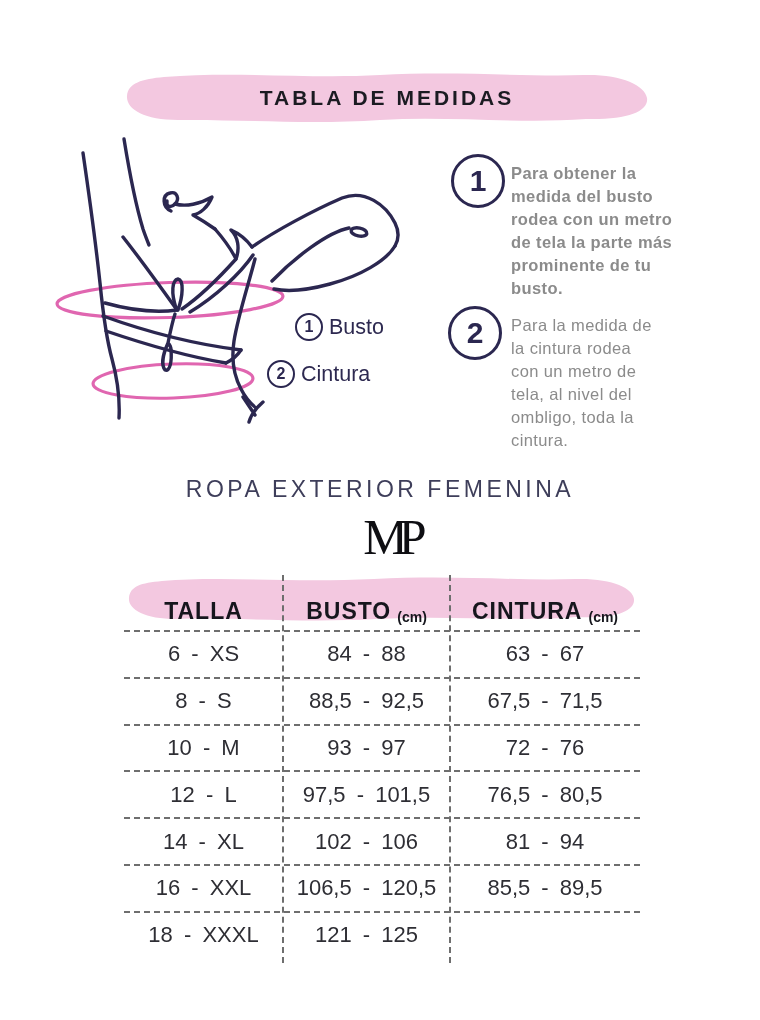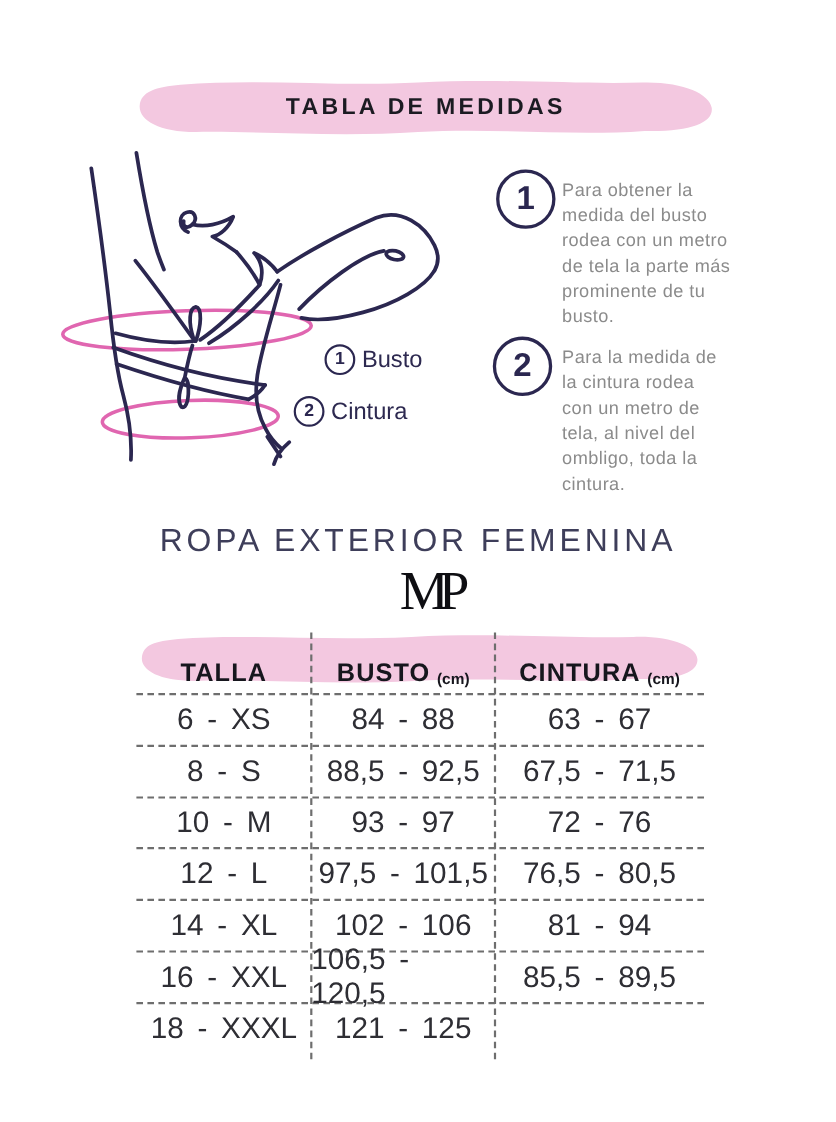--- a/index.html
+++ b/index.html
@@ -47,26 +47,26 @@
     border:3px solid var(--navy);border-radius:50%;
     display:flex;align-items:center;justify-content:center;
     font-size:30px;font-weight:bold;color:var(--navy);
   }
   #inst1-circle{left:451px;top:154px;}
   #inst2-circle{left:448px;top:306px;}
   .inst-text{
     position:absolute;width:200px;font-size:16.5px;line-height:23px;
     color:var(--body-gray);white-space:pre-line;letter-spacing:0.4px;
   }
-  #inst1-text{left:511px;top:162px;}
+  #inst1-text{left:511px;top:162px;font-weight:bold;}
   #inst2-text{left:511px;top:314px;}
   
   .section-title{
     position:absolute;left:0;top:476px;width:760px;text-align:center;
-    font-size:29px;letter-spacing:3.5px;color:var(--section-color);
+    font-size:23px;letter-spacing:3.5px;color:var(--section-color);
   }
   .logo{
     position:absolute;left:0;top:512px;width:760px;text-align:center;
     font-family:"Liberation Serif",serif;font-size:50px;color:#0e0e12;line-height:50px;padding-left:15px;
   }
   .logo .p{margin-left:-9px;}
   
   .thead-blob{position:absolute;left:124px;top:573px;width:516px;height:52px;}
   .thead-blob svg{position:absolute;left:0;top:0;width:100%;height:100%;}
   .thead-row{
@@ -75,21 +75,21 @@
   .th{
     display:flex;align-items:flex-end;justify-content:center;
     font-size:23px;font-weight:bold;letter-spacing:1px;color:var(--header-color);
   }
   .th .unit{font-size:14px;font-weight:bold;margin-left:6px;letter-spacing:0;}
   .c1{width:159px;} .c2{width:167px;} .c3{width:190px;}
   .tbody{position:absolute;left:124px;top:630px;width:516px;z-index:1;}
   .trow{display:flex;height:46.8px;box-sizing:border-box;border-top:2px dashed var(--dash-color);}
   .cell{
     display:flex;align-items:center;justify-content:center;
-    font-size:27px;color:var(--cell-color);word-spacing:5px;
+    font-size:22px;color:var(--cell-color);word-spacing:5px;
   }
   .vdash{position:absolute;top:575px;height:388px;width:0;border-left:2px dashed var(--dash-color);z-index:3;}
   #vdash1{left:282px;}
   #vdash2{left:449px;}
 </style>
 </head>
 <body>
 
 <div class="page">
 

